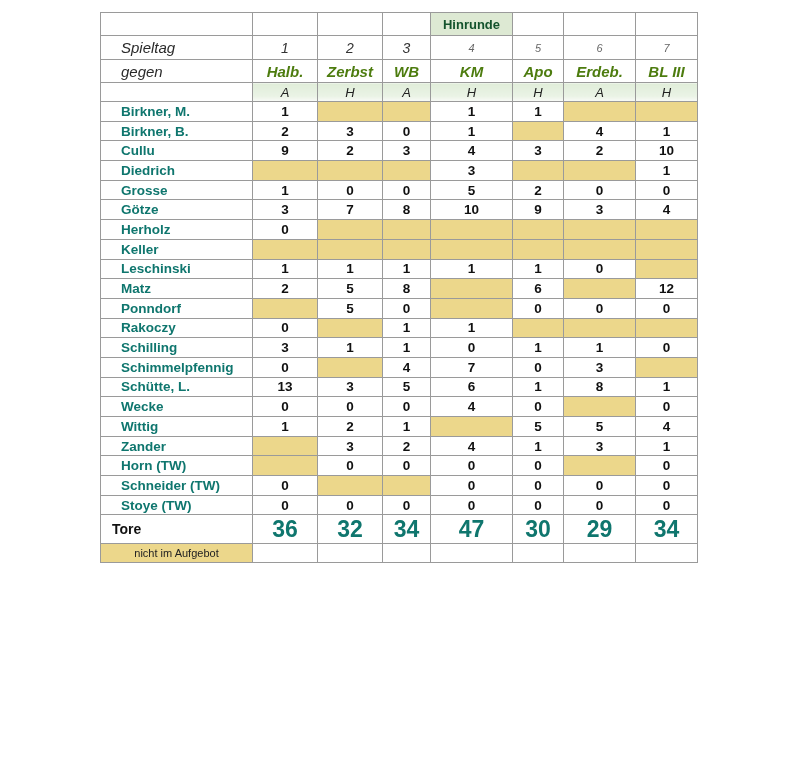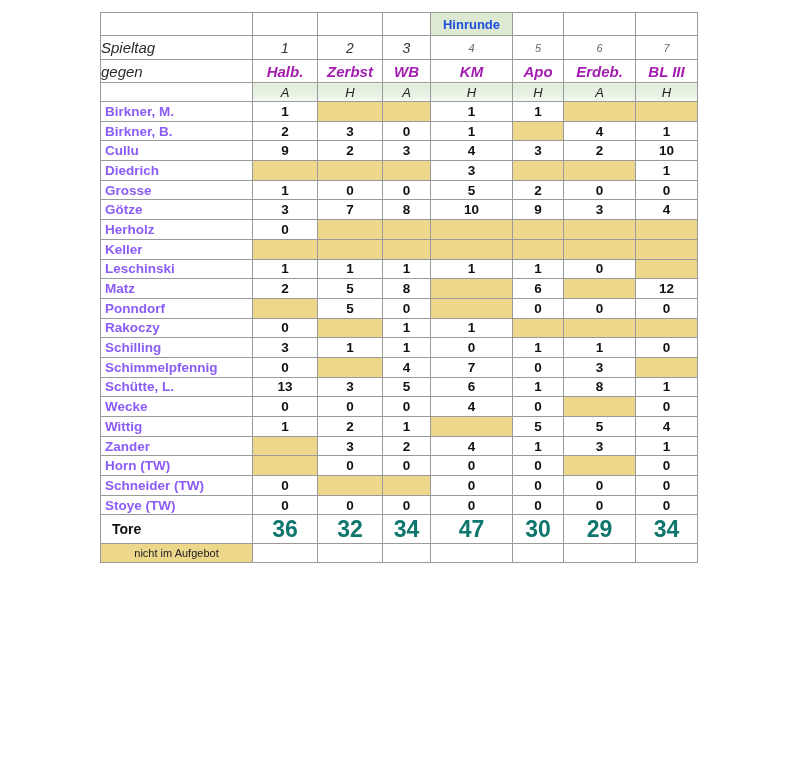--- a/index.html
+++ b/index.html
@@ -45,52 +45,52 @@
   .players-body td { height: 19.7px; }
   .r-tore td     { height: 29px; }
   .r-legend td   { height: 19px; }
 
   
   .lbl-italic {
     font-style: italic;
     font-size: 15px;
     color: #2a2a2a;
     text-align: left;
-    padding-left: 0;
+    padding-left: 20px;
   }
   .hinrunde {
     background: var(--grn);
     font-weight: bold;
     font-size: 13px;
     text-align: center;
-    color: #1d4ed8;
+    color: #14532d;
   }
   .md { font-style: italic; text-align: center; }
   .md-big   { font-size: 14px; color: #333; }
   .md-small { font-size: 11px; color: #666; }
   .opp {
     font-weight: bold;
     font-style: italic;
     font-size: 15px;
-    color: #a21caf;
+    color: #4d7c0f;
     text-align: center;
   }
   .venue {
     font-style: italic;
     font-size: 13px;
     color: #222;
     text-align: center;
     background: linear-gradient(to bottom, var(--vgrn) 0%, #eaf3e5 70%, #f9fbf7 100%);
   }
   .player-name {
     font-weight: bold;
     font-size: 13.5px;
-    color: #8b5cf6;
+    color: #0f766e;
     text-align: left;
-    padding-left: 4px;
+    padding-left: 20px;
   }
   .goal {
     font-weight: bold;
     font-size: 13.5px;
     color: #111;
     text-align: center;
   }
   .na { background: var(--na); }
   .tore-lbl {
     font-weight: bold;

